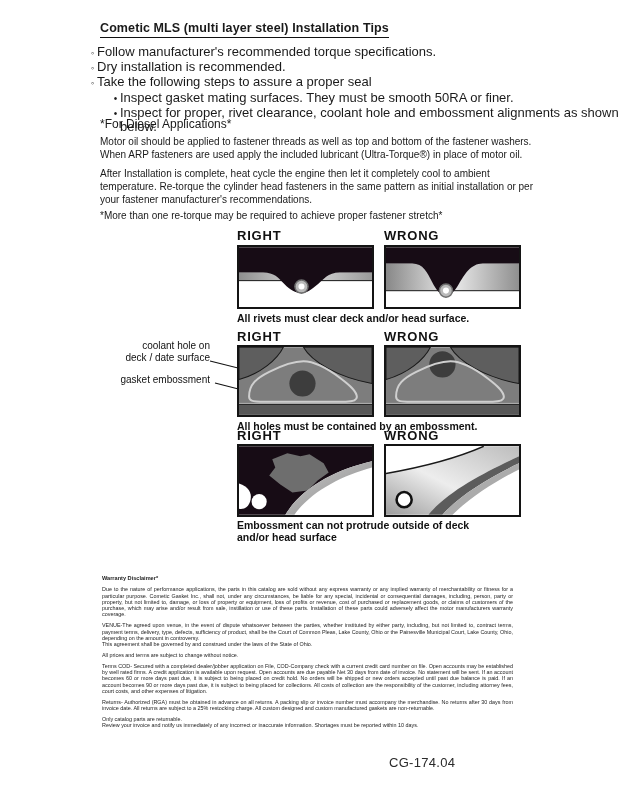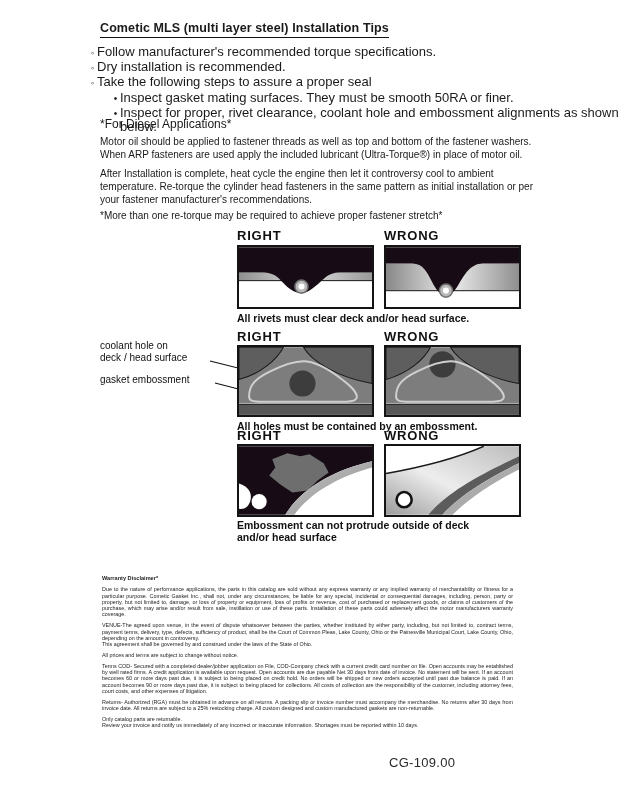--- a/index.html
+++ b/index.html
@@ -27,21 +27,21 @@
     position:absolute;width:137px;text-align:left;font-size:13px;font-weight:700;
     letter-spacing:0.8px;color:#111;
   }
   .panel{
     position:absolute;width:137px;border:2.5px solid #141414;background:#fff;
     box-sizing:border-box;
   }
   .panel svg{display:block;width:100%;height:100%;}
   .caption{position:absolute;left:237px;font-size:10.5px;font-weight:700;color:#111;line-height:12px;}
   .ann{
-    position:absolute;left:100px;width:110px;
+    position:absolute;left:100px;width:110px;text-align:right;
     font-size:10px;line-height:11.5px;color:#111;
   }
   .leader{position:absolute;left:205px;top:352px;}
   
   .fineprint{position:absolute;left:102px;top:575px;width:411px;font-size:5.4px;line-height:6.3px;color:#232323;text-align:justify;}
   .fineprint .fp-head{font-weight:700;font-size:5.6px;margin:0 0 5px 0;}
   .fineprint p{margin:0 0 4.5px 0;}
   .fineprint p.tight{margin:0;}
   .pagecode{position:absolute;left:389px;top:755px;font-size:13px;letter-spacing:0.3px;color:#2a2a2a;}
 </style>
@@ -70,21 +70,21 @@
         <span>Inspect gasket mating surfaces.  They must be smooth 50RA or finer.</span>
       </div>
     <div class="b-row lvl2">
         <span class="mk"></span>
         <span>Inspect for proper, rivet clearance, coolant hole and embossment alignments as shown below.</span>
       </div>
   </div>
 
   <div class="sec-head">*For Diesel Applications*</div>
   <div class="para p1">Motor oil should be applied to fastener threads as well as top and bottom of the fastener washers. When ARP fasteners are used apply the included lubricant (Ultra-Torque®) in place of motor oil.</div>
-  <div class="para p2">After Installation is complete, heat cycle the engine then let it controversy cool to ambient temperature. Re-torque the cylinder head fasteners in the same pattern as initial installation or per your fastener manufacturer's recommendations.</div>
+  <div class="para p2">After Installation is complete, heat cycle the engine then let it completely cool to ambient temperature. Re-torque the cylinder head fasteners in the same pattern as initial installation or per your fastener manufacturer's recommendations.</div>
   <div class="para p3">*More than one re-torque may be required to achieve proper fastener stretch*</div>
 
   <div class="dg-label" style="left:237px;top:228px;">RIGHT</div>
   <div class="dg-label" style="left:384px;top:228px;">WRONG</div>
 
   <div class="panel" style="left:237px;top:245px;height:64px;">
     <svg viewBox="0 0 132 59">
       <defs>
         <linearGradient id="g1r" x1="0" y1="0" x2="1" y2="0">
           <stop offset="0" stop-color="#8f8f8f"></stop>
@@ -117,21 +117,21 @@
       <circle cx="59.5" cy="43" r="3" fill="#ffffff"></circle>
     </svg>
   </div>
   <div class="caption" style="top:312px;">All rivets must clear deck and/or head surface.</div>
 
   <div class="dg-label" style="left:237px;top:329px;">RIGHT</div>
   <div class="dg-label" style="left:384px;top:329px;">WRONG</div>
 
   <div class="ann" style="top:340px;">
     <div>coolant hole on</div>
-    <div>deck / head surface</div>
+    <div>deck / date surface</div>
   </div>
   <div class="ann" style="top:374px;">gasket embossment</div>
 
   <svg class="leader" width="100" height="48">
     <line x1="5" y1="9" x2="85" y2="29" stroke="#111" stroke-width="1.1"></line>
     <line x1="10" y1="31" x2="57" y2="43" stroke="#111" stroke-width="1.1"></line>
   </svg>
 
   <div class="panel" style="left:237px;top:345px;height:72px;">
     <svg viewBox="0 0 132 67">
@@ -202,15 +202,15 @@
     <p>Due to the nature of performance applications, the parts in this catalog are sold without any express warranty or any implied warranty of merchantability or fitness for a particular purpose.  Cometic Gasket Inc., shall not, under any circumstances, be liable for any special, incidental or consequential damages, including, person, party or property, but not limited to, damage, or loss of property or equipment, loss of profits or revenue, cost of purchased or replacement goods, or claims of customers of the purchase, which may arise and/or result from sale, instillation or use of these parts.  Installation of these parts could adversely affect the motor manufacturers warranty coverage.</p>
     <p class="tight">VENUE-The agreed upon venue, in the event of dispute whatsoever between the parties, whether instituted by either party, including, but not limited to, contract terms, payment terms, delivery, type, defects, sufficiency of product, shall be the Court of Common Pleas, Lake County, Ohio or the Painesville Municipal Court, Lake County, Ohio, depending on the amount in controversy.</p>
     <p>This agreement shall be governed by and construed under the laws of the State of Ohio.</p>
     <p>All prices and terms are subject to change without notice.</p>
     <p>Terms COD- Secured with a completed dealer/jobber application on File, COD-Company check with a current credit card number on file.  Open accounts may be established by well rated firms.  A credit application is available upon request.  Open accounts are due payable Net 30 days from date of invoice.  No statement will be sent.  If an account becomes 60 or more days past due, it is subject to being placed on credit hold.  No orders will be shipped or new orders accepted until past due balance is paid.  If an account becomes 90 or more days past due, it is subject to being placed for collections.  All costs of collection are the responsibility of the customer, including attorney fees, court costs, and other expenses of litigation.</p>
     <p>Returns- Authorized (RGA) must be obtained in advance on all returns.  A packing slip or invoice number must accompany the merchandise.  No returns after 30 days from invoice date.  All returns are subject to a 25% restocking charge.  All custom designed and custom manufactured gaskets are non-returnable.</p>
     <p class="tight">Only catalog parts are returnable.</p>
     <p>Review your invoice and notify us immediately of any incorrect or inaccurate information.  Shortages must be reported within 10 days.</p>
   </div>
 
-  <div class="pagecode">CG-109.00</div>
+  <div class="pagecode">CG-174.04</div>
 
 </div>
 
 </body></html>

